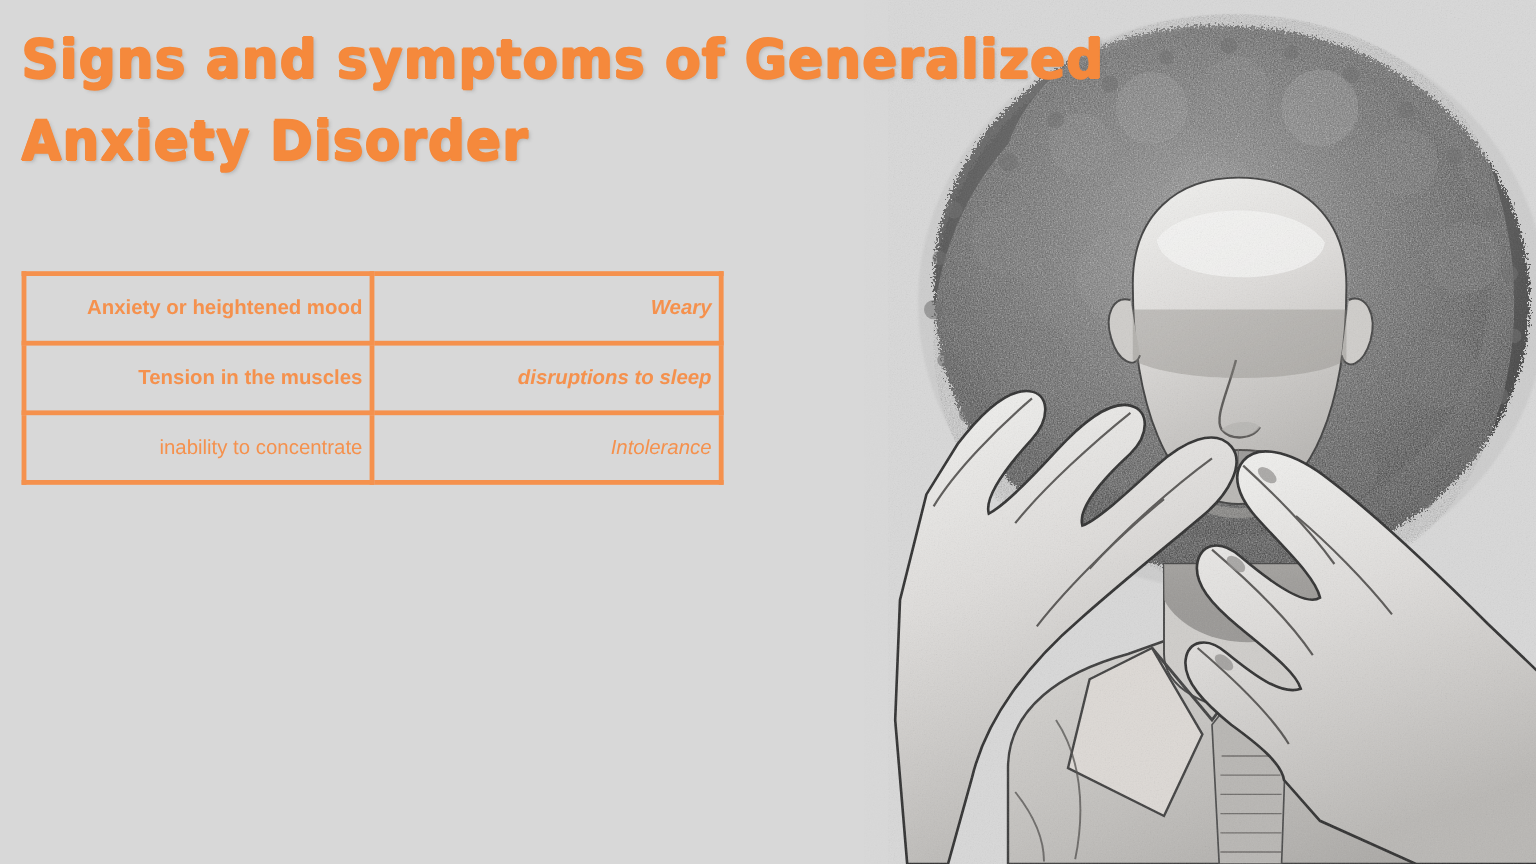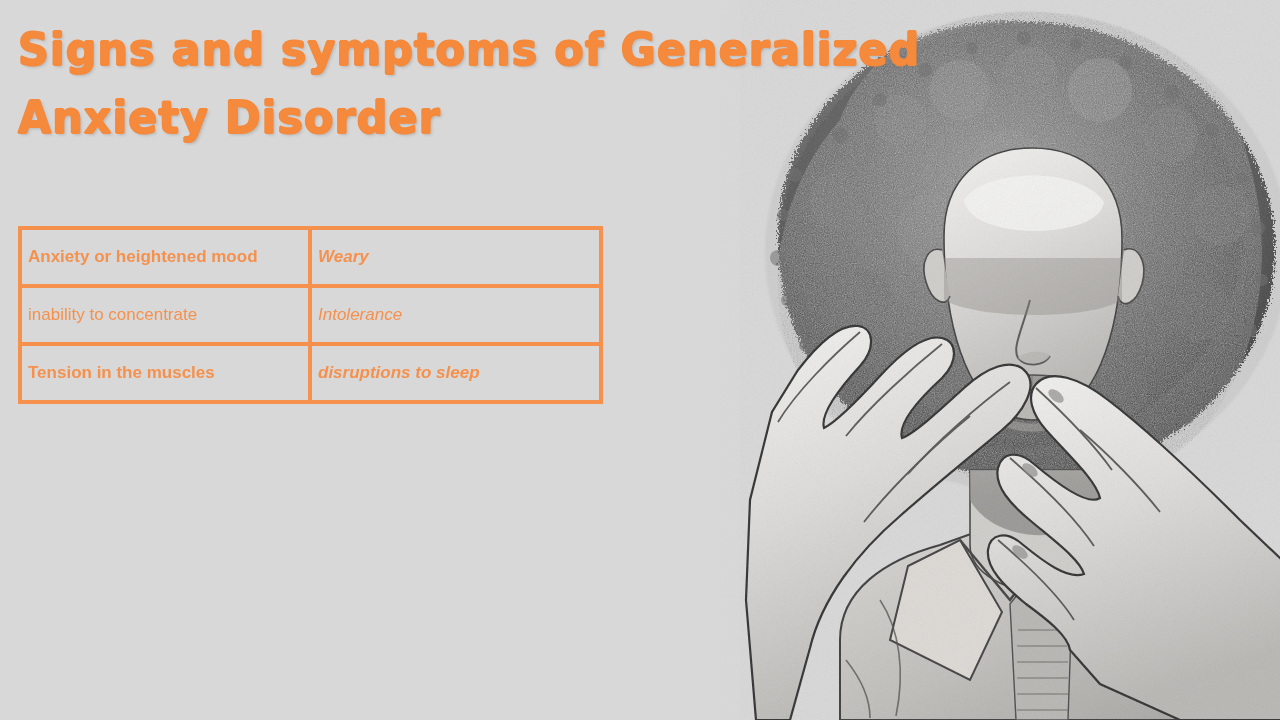--- a/index.html
+++ b/index.html
@@ -47,21 +47,21 @@
     position:absolute;
     left:18px; top:226px;
     width:585px;
     border-collapse:collapse;
     border:4px solid #F5914D;
     z-index:5;
   }
   #symptom-table td {
     border:4px solid #F5914D;
     height:58px;
-    text-align:left;
+    text-align:right;
     vertical-align:middle;
     color:#F5914D;
     background:#d8d8d8;
     padding:2px 6px;
     font-family:"Liberation Sans", sans-serif;
     font-size:17px;
     line-height:20px;
   }
   #symptom-table td.col-left  { width:290px; }
   #symptom-table td.col-right { width:291px;font-style:italic; }
@@ -308,23 +308,23 @@
     <div class="title-line">Anxiety Disorder</div>
   </div>
 
   <table id="symptom-table">
     <tbody>
       <tr>
         <td class="col-left wt-bold">Anxiety or heightened mood</td>
         <td class="col-right wt-bold">Weary</td>
       </tr>
       <tr>
+        <td class="col-left wt-bold">Tension in the muscles</td>
+        <td class="col-right wt-bold">disruptions to sleep</td>
+      </tr>
+      <tr>
         <td class="col-left wt-normal">inability to concentrate</td>
         <td class="col-right wt-normal">Intolerance</td>
       </tr>
-      <tr>
-        <td class="col-left wt-bold">Tension in the muscles</td>
-        <td class="col-right wt-bold">disruptions to sleep</td>
-      </tr>
     </tbody>
   </table>
 
 </div>
 
 </body></html>

